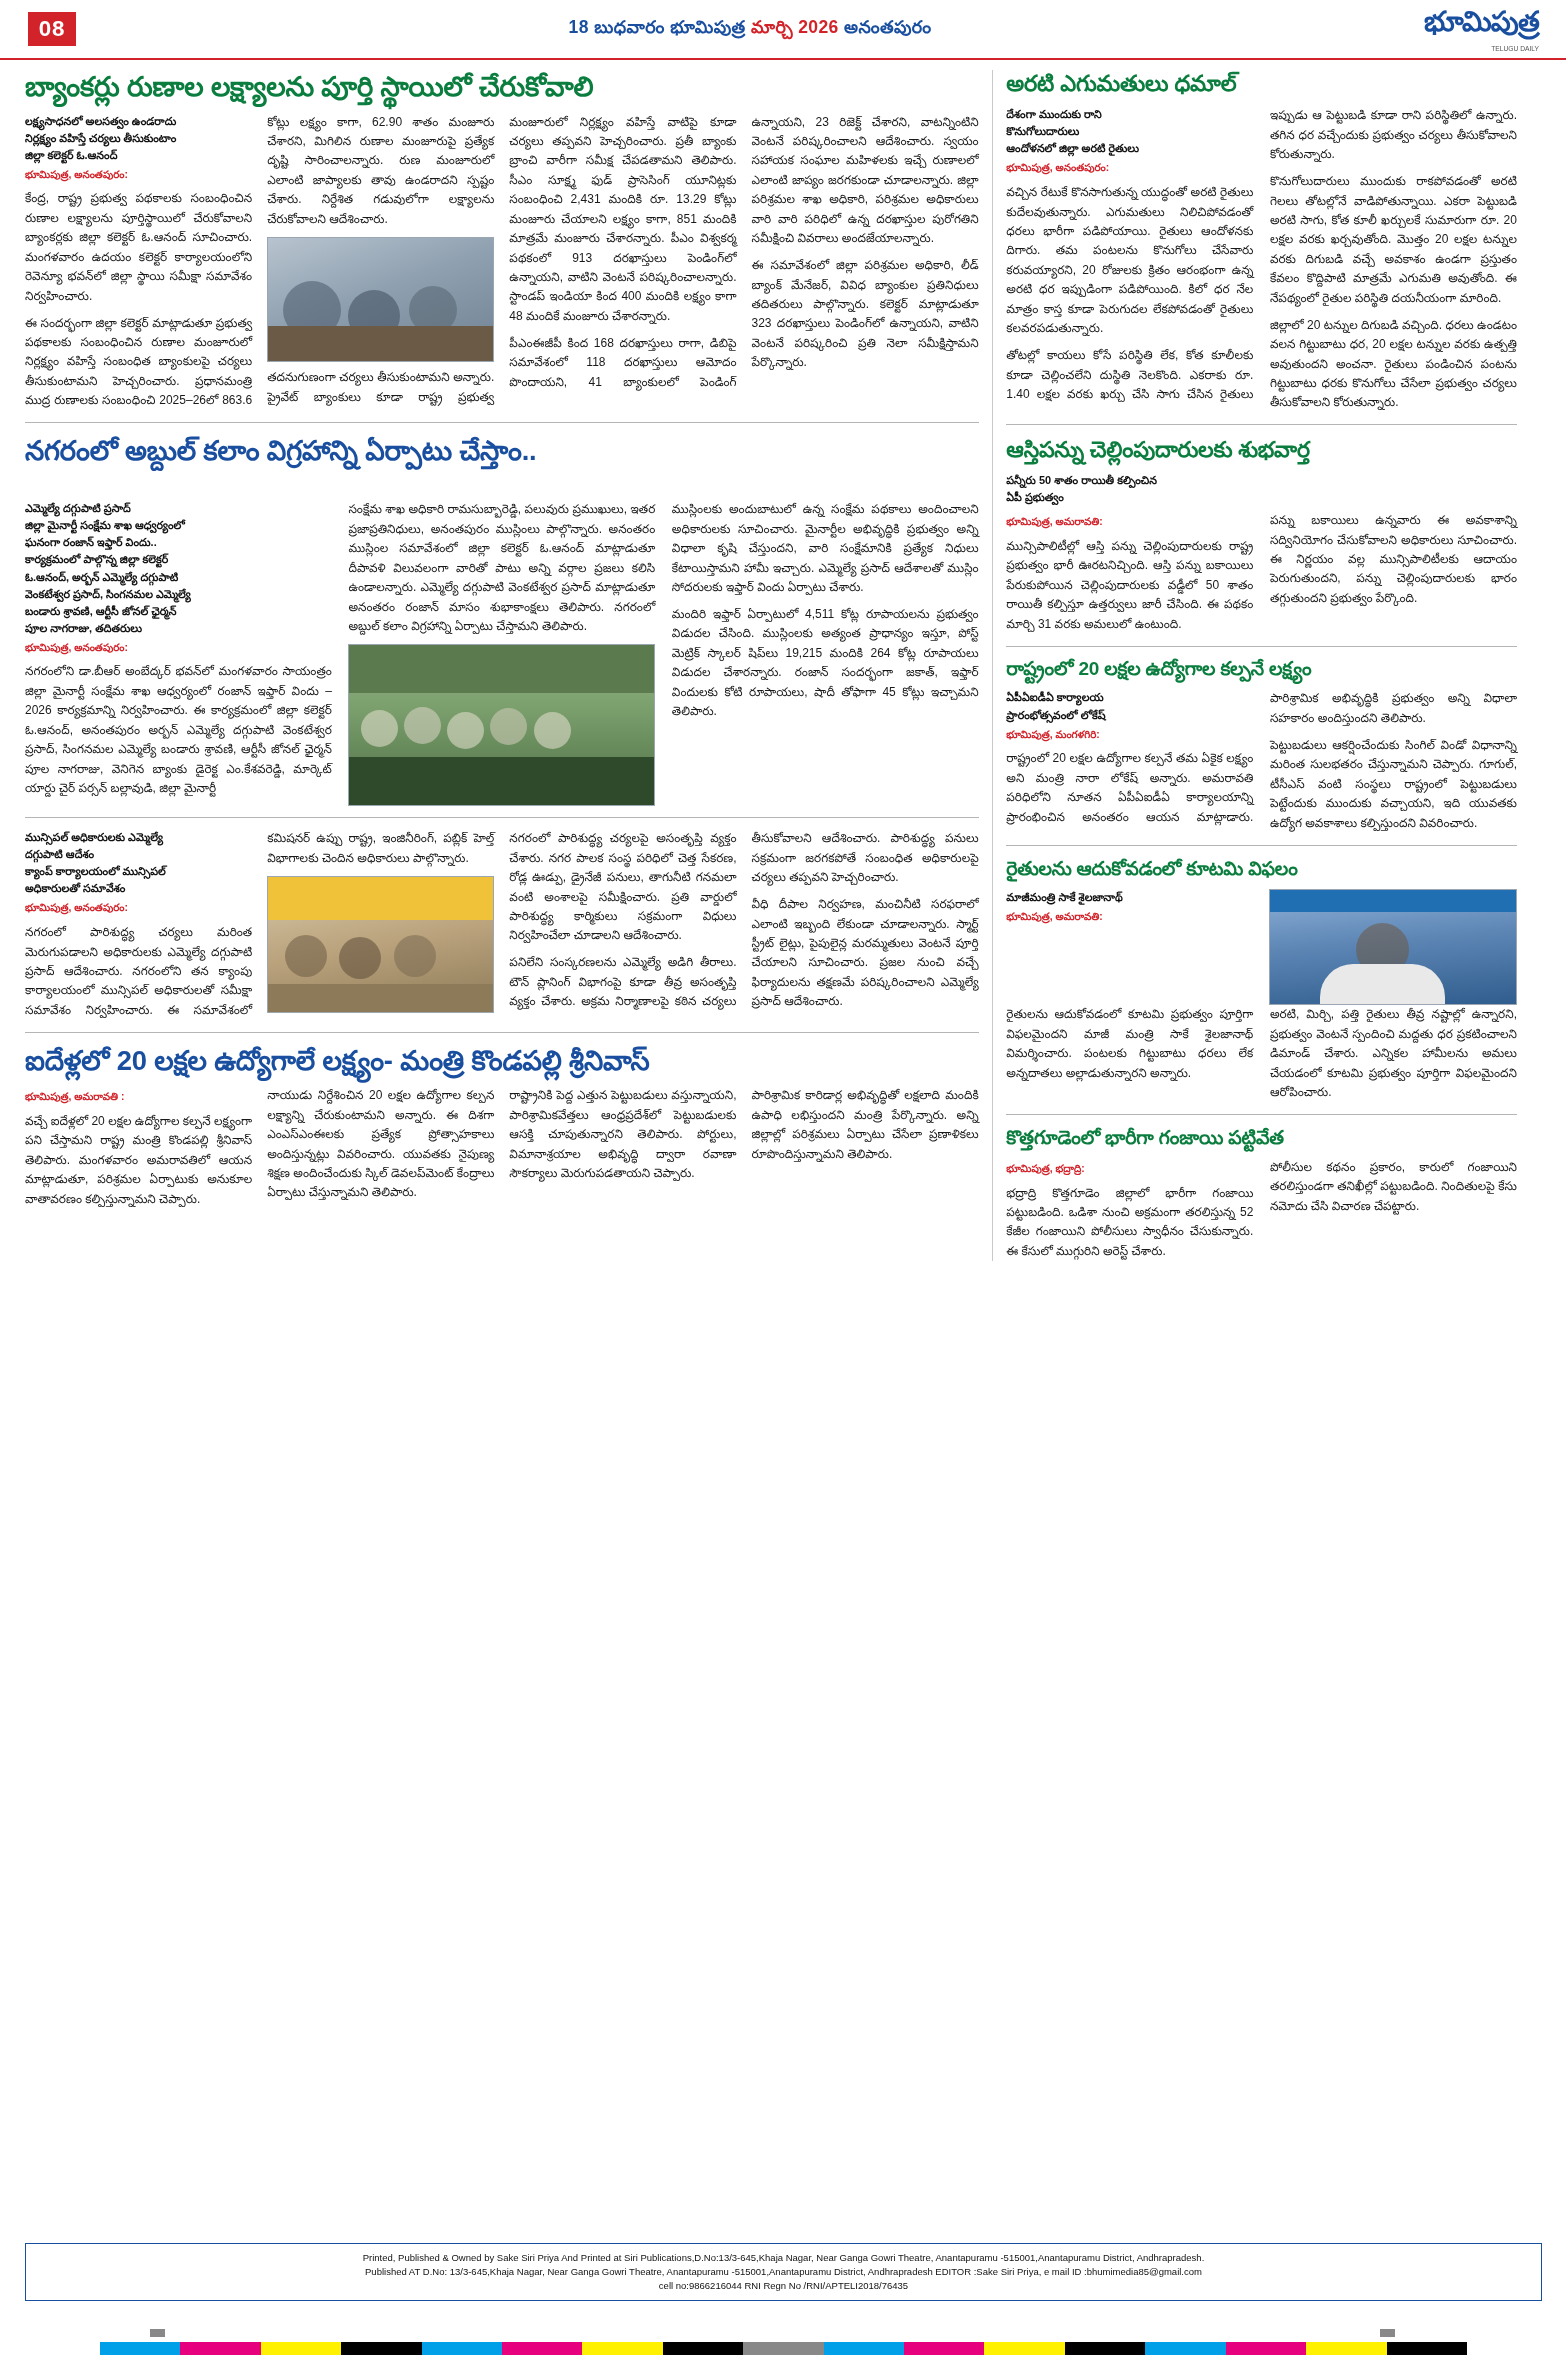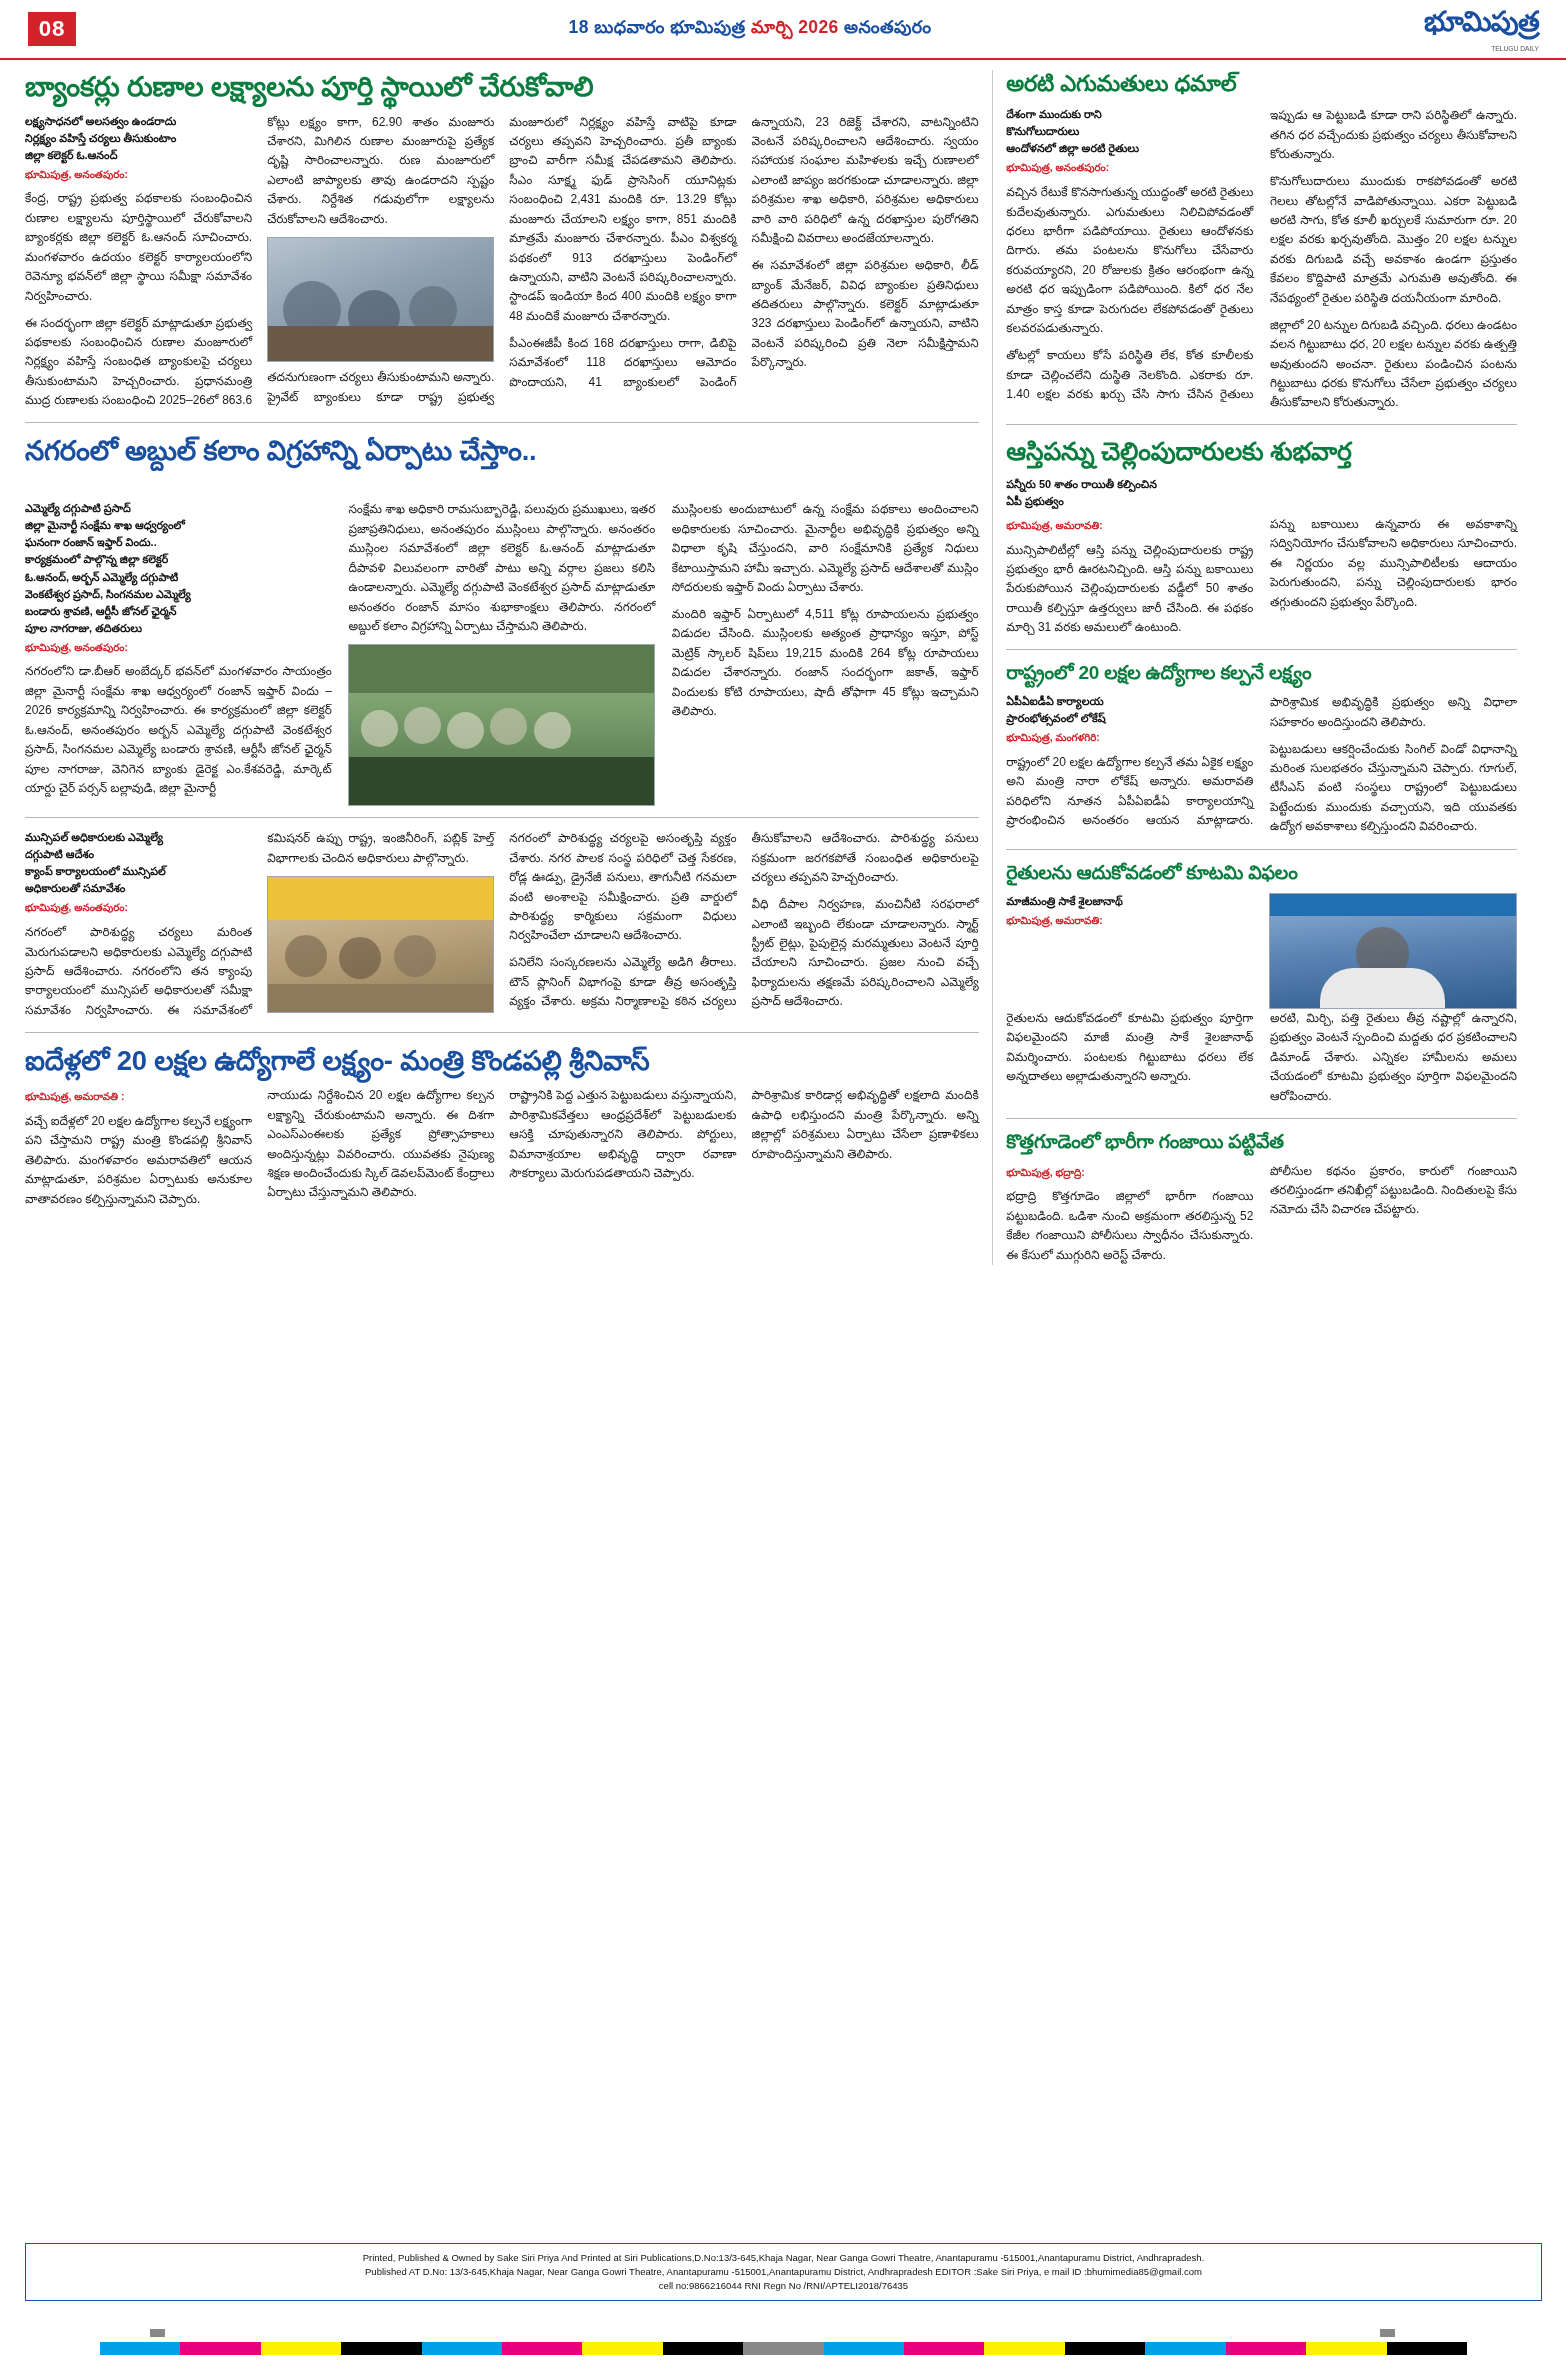--- a/index.html
+++ b/index.html
@@ -65,21 +65,21 @@
   
   h1.hl {
     margin: 0 0 8.3px 0;
     color: #0b7d3e;
     font-size: 27.4px;
     font-weight: bold;
     line-height: 1.25;
     letter-spacing: -0.2px;
   }
   h1.hl.blue { color: #1a4fa0; }
-  h1.hl.sm { font-size: 25px; }
+  h1.hl.sm { font-size: 22px; }
   h1.hl.xs { font-size: 19px; }
   h1.hl.r { font-size: 22.4px; }
 
   .rule-b { border-bottom: 0.8px solid #b5b5b5; margin: 11.6px 0 10.8px 0; }
 
   
   .cols2 { column-count: 2; column-gap: 16.6px; }
   .cols3 { column-count: 3; column-gap: 16.6px; margin-top: 32px; }
   .cols4 { column-count: 4; column-gap: 15px; }
   p.body {

